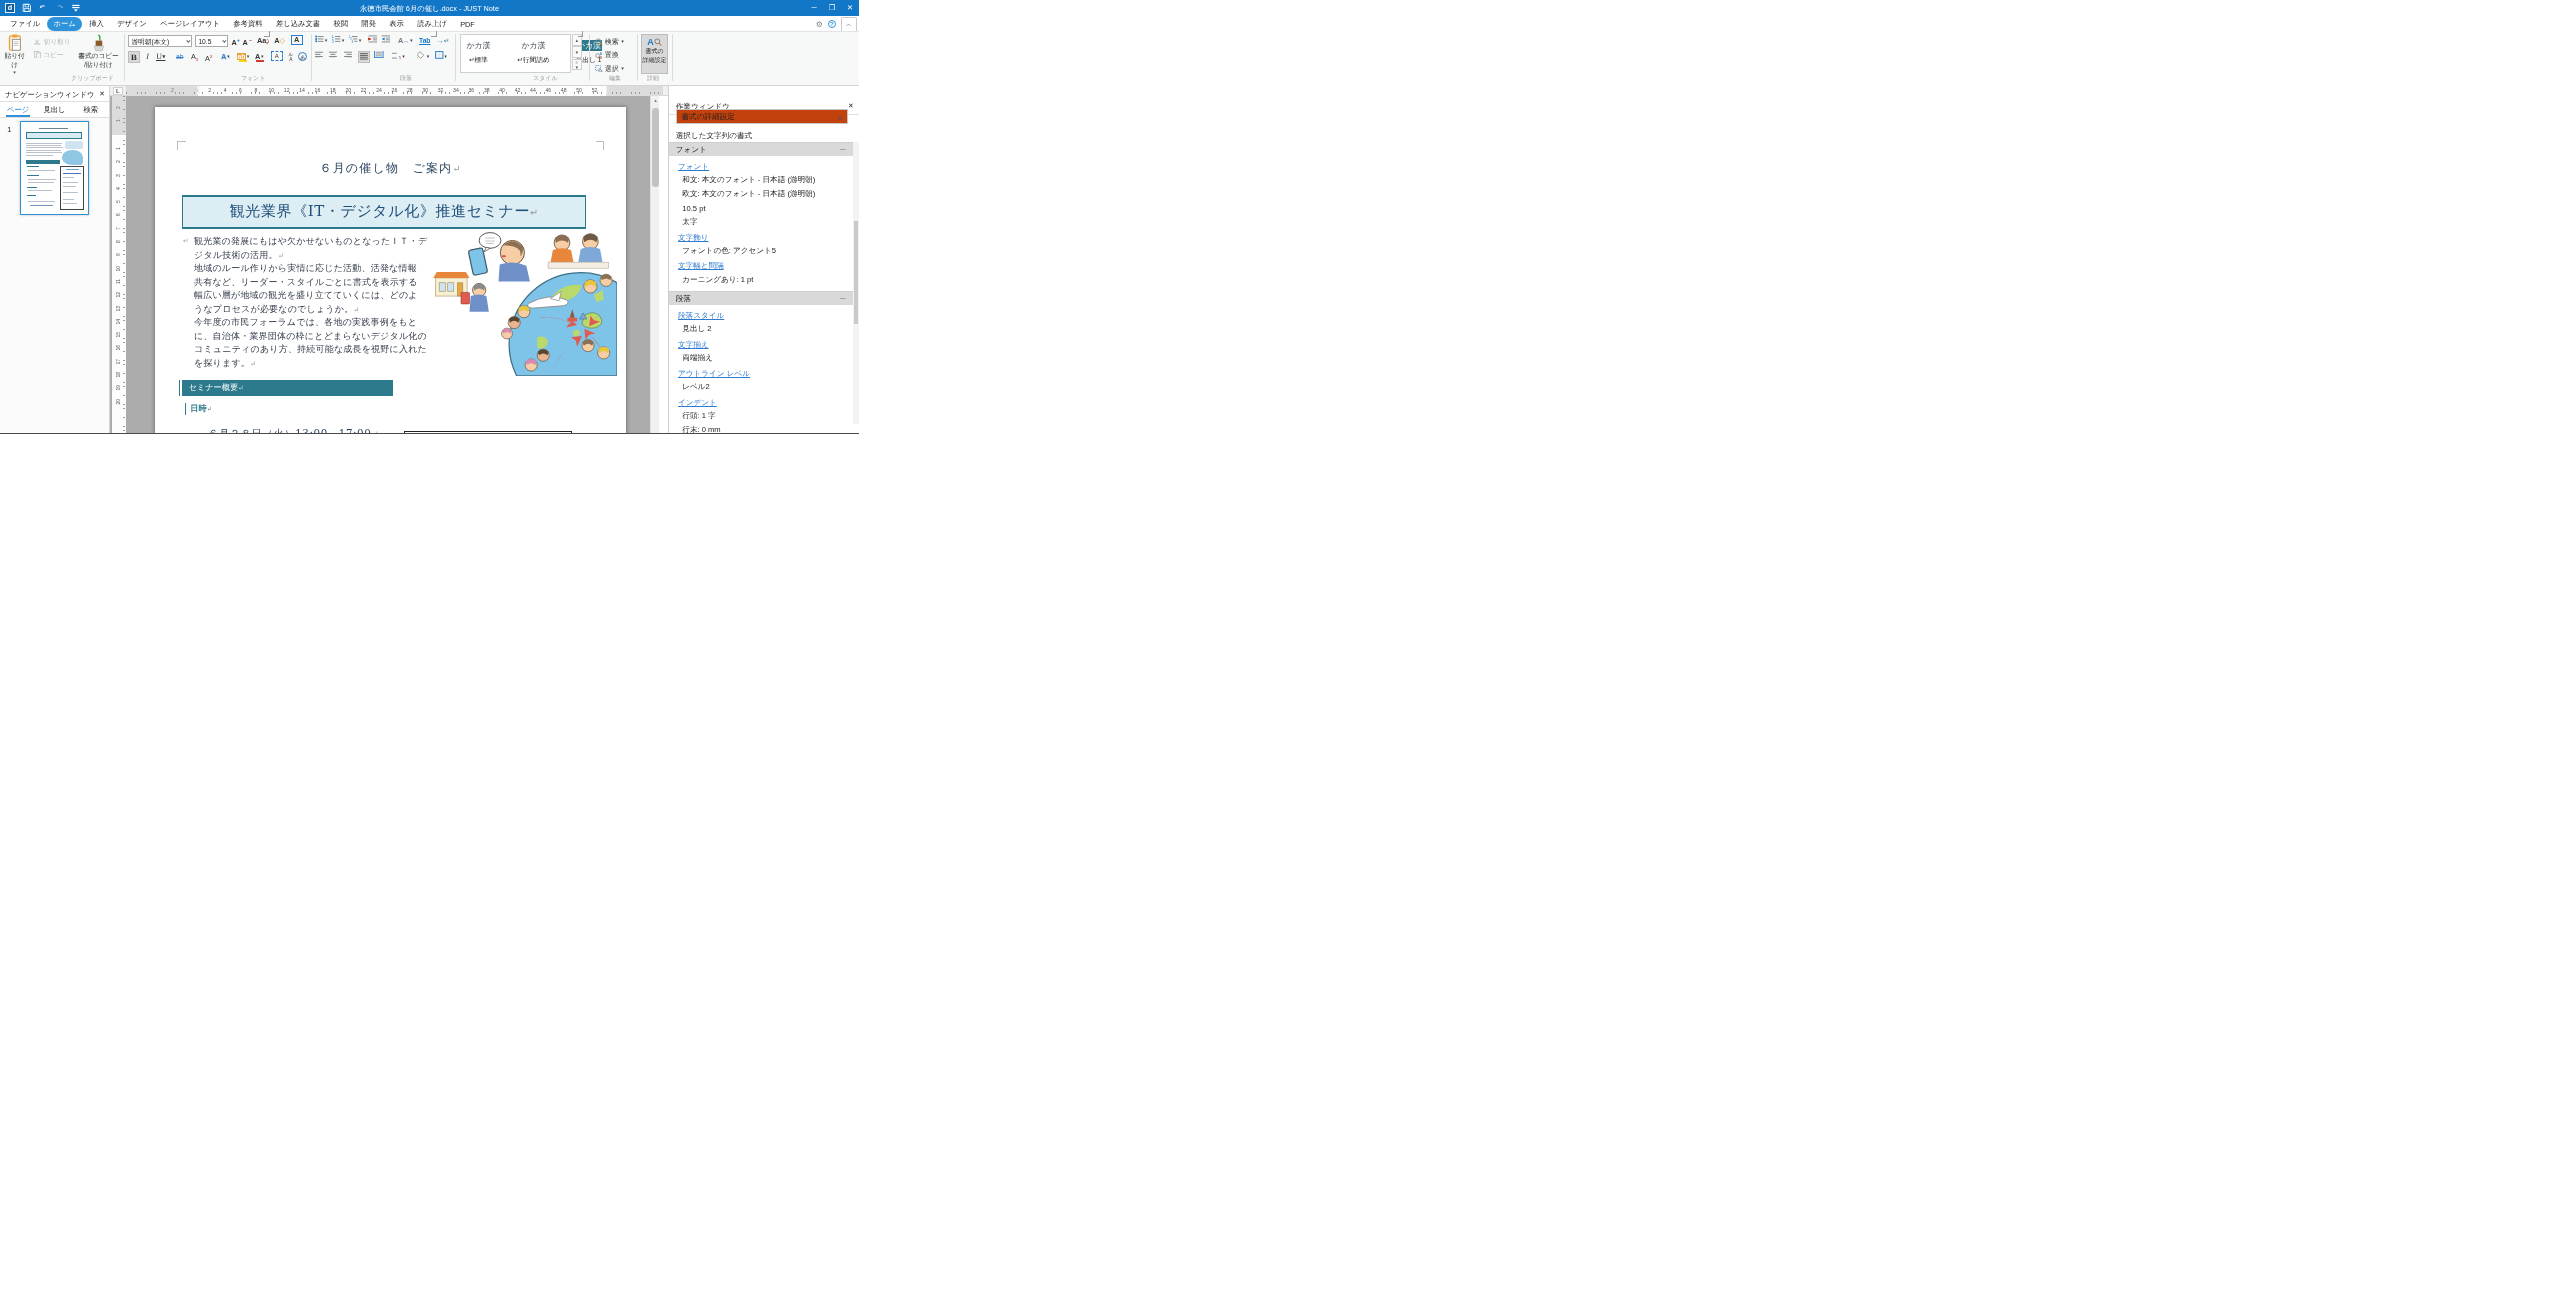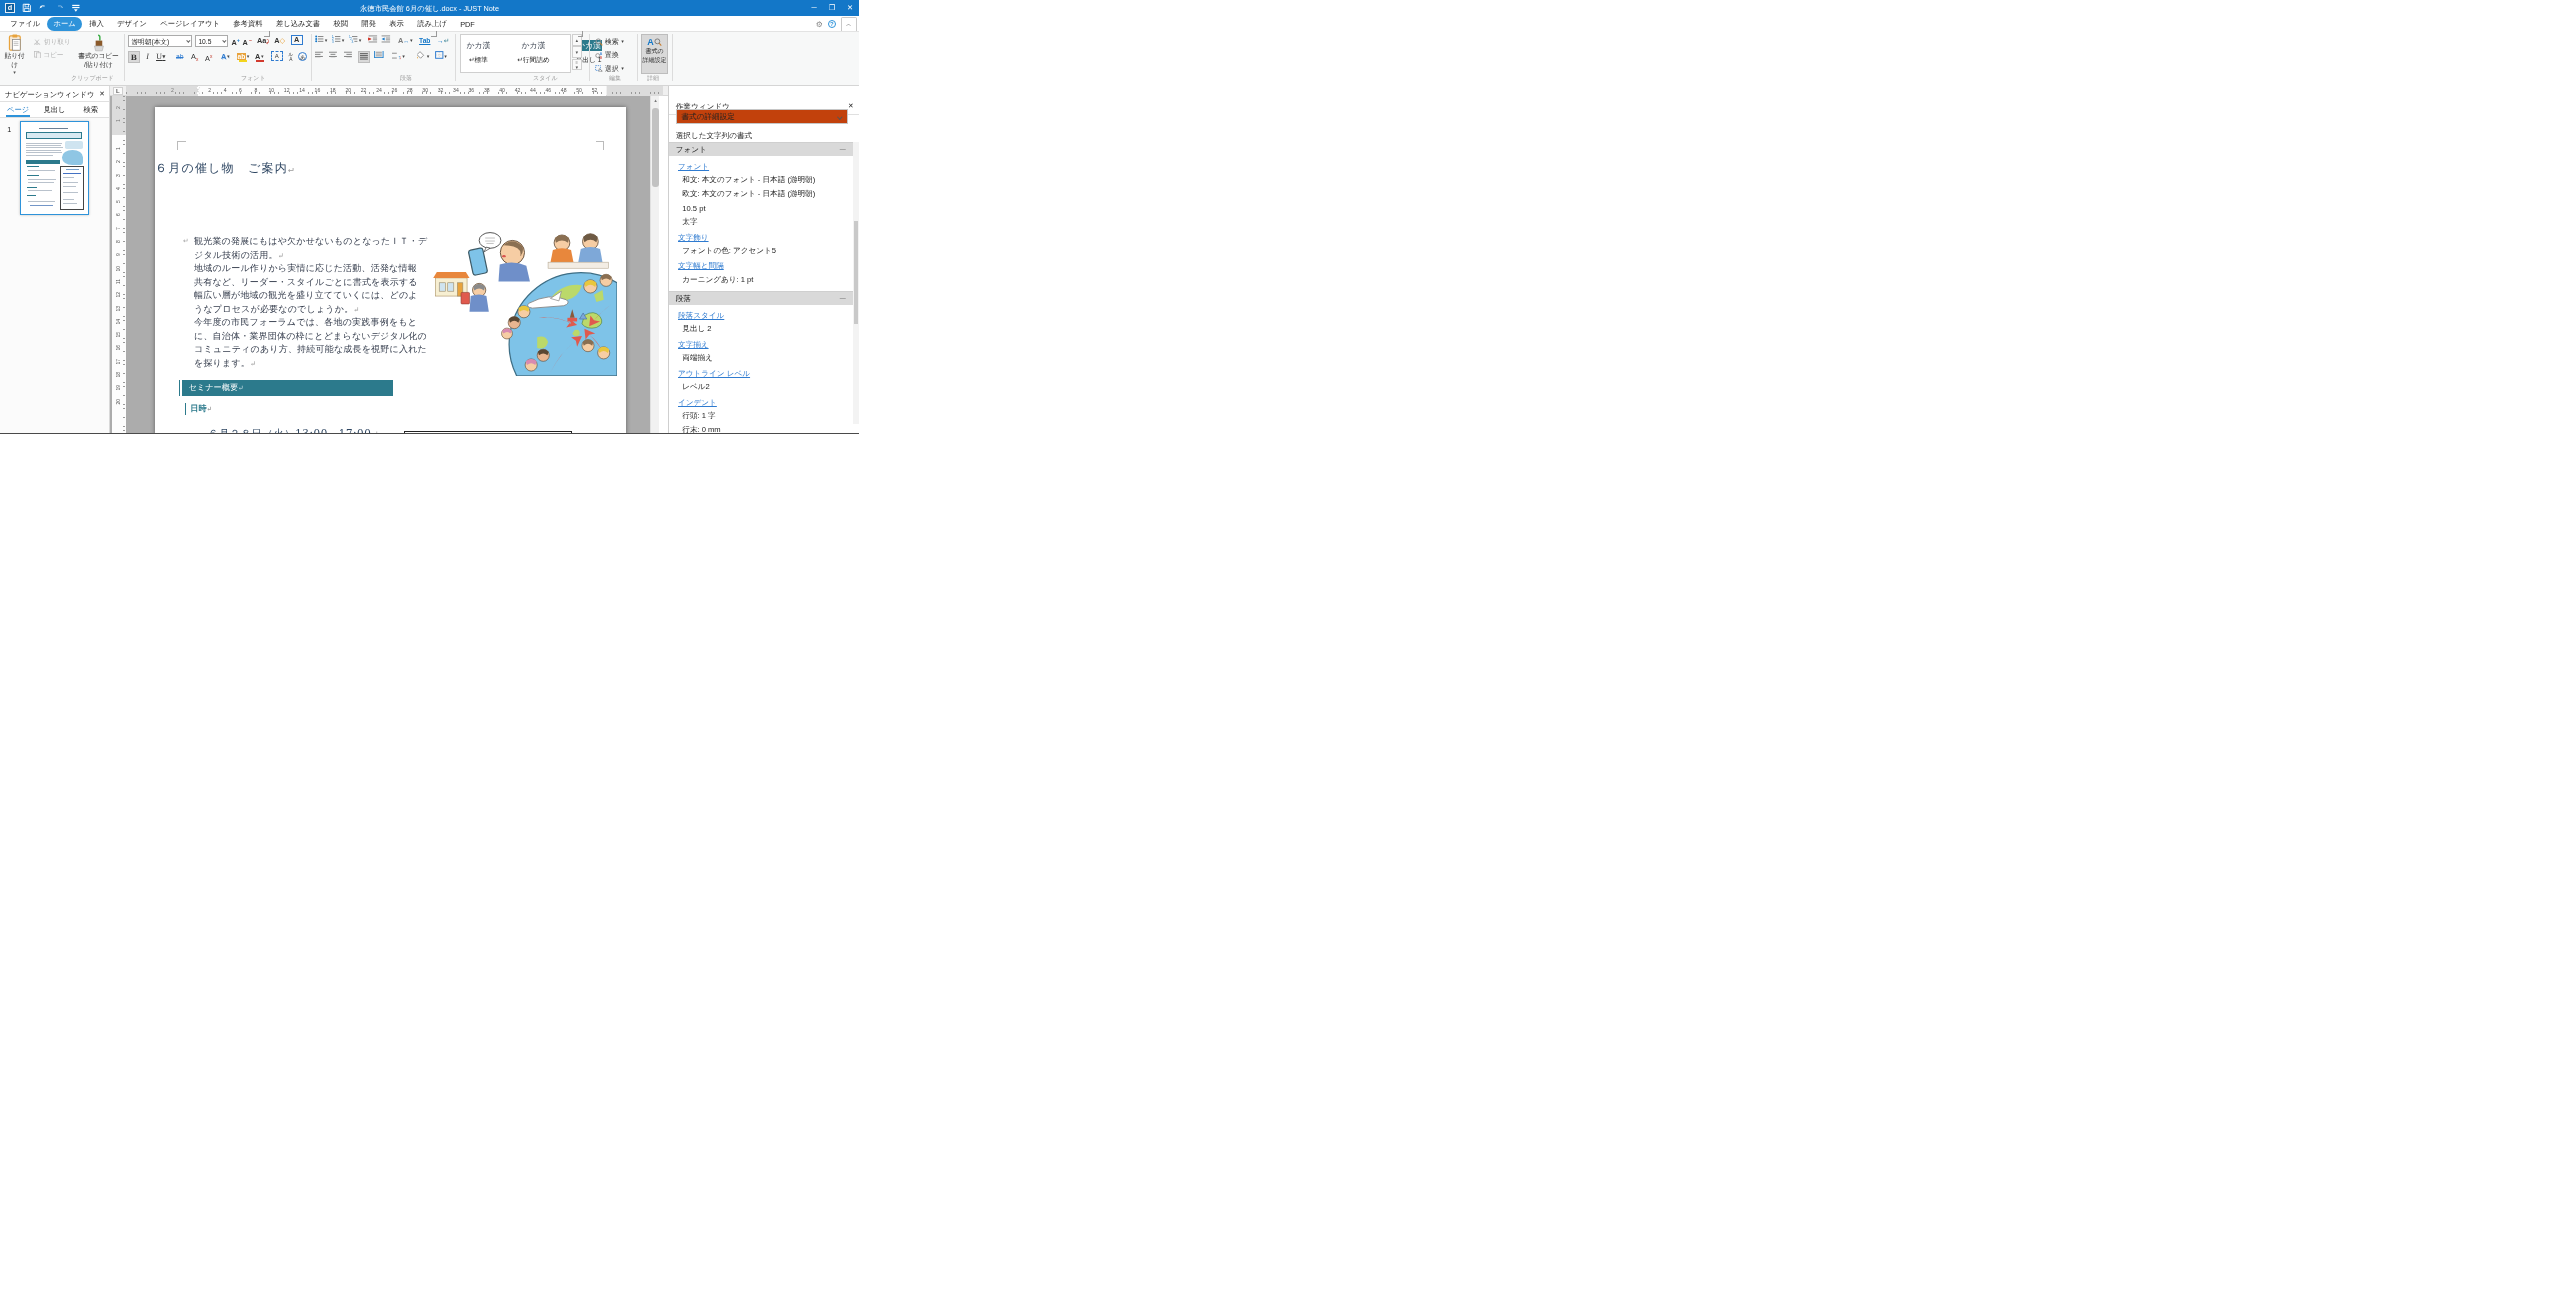--- a/index.html
+++ b/index.html
@@ -80,21 +80,21 @@
   .vr-n { height:13.3px; text-align:center; font-size:5.1px; color:#555; transform:rotate(-90deg); line-height:13.3px; }
   .vr-ticks { position:absolute; top:0; bottom:0; right:0.6px; width:2.4px; background:repeating-linear-gradient(to bottom,#999 0 0.6px,transparent 0.6px 4.4px); }
   #docscroll { position:absolute; right:0; top:0; width:9px; height:339px; background:#f1f1f1; border-left:0.6px solid #e0e0e0; }
   #docscroll .thumbbar { position:absolute; left:1.2px; top:12px; width:6.7px; height:79px; background:#c2c2c2; border-radius:3px; }
   #docscroll .sarrow { position:absolute; left:0; width:9px; height:9px; font-size:4.2px; color:#777; text-align:center; line-height:9px; }
 
   #page { position:absolute; left:45px; top:11px; width:471px; height:328px; background:#fff; box-shadow:0 0 4.2px rgba(0,0,0,.45); }
   .cropmark { position:absolute; width:8.5px; height:8.5px; border-color:#bbb; }
   .doc-serif { font-family:"DejaVu Serif","Liberation Serif",serif; }
   .ret { color:#9a9a9a; font-size:.8em; }
-  #doc-heading { position:absolute; left:0; width:100%; top:53px; font-size:12px; color:#2E4662; letter-spacing:1.2px;font-family:Liberation Mono, monospace; }
+  #doc-heading { position:absolute; left:0; width:100%; top:53px; text-align:center; font-size:12px; color:#2E4662; letter-spacing:1.2px; }
   #title-box { position:absolute; left:27px; top:88px; width:404px; height:34px; background:#DCEDF4; border-top:2.4px double #2C7A8C; border-bottom:2.4px double #2C7A8C; border-left:0.6px solid #2C7A8C; border-right:0.6px solid #2C7A8C; text-align:center; }
   #title-box .tb-text { font-size:15px; color:#1F4E79; line-height:29px; letter-spacing:0.6px; }
   #stray-pilcrow { position:absolute; left:28px; top:130px; color:#9a9a9a; font-size:6.7px; }
   #body-text { position:absolute; left:39px; top:128px; width:241px; }
   .bl { font-size:9px; color:#343c4c; line-height:12.5px; white-space:nowrap; letter-spacing:0.2px; }
   #illustration { position:absolute; left:277px; top:120px; width:185px; height:149px; }
   #seminar-banner { position:absolute; left:27px; top:273px; width:211px; height:15.7px; background:#2C7A8C; border-left:1.8px double #2C7A8C; }
   #seminar-banner .sb-text { color:#fff; font-size:8.2px; line-height:15px; padding-left:5.4px; }
   #seminar-banner::before { content:""; position:absolute; left:-3.6px; top:0; height:100%; width:0.9px; background:#2C7A8C; }
   #nichiji { position:absolute; left:30px; top:296px; border-left:1.8px solid #2C7A8C; padding-left:4.2px; font-size:8.2px; color:#2C7A8C; font-weight:bold; height:11.5px; line-height:10.3px; }
@@ -595,20 +595,23 @@
   </div>
 
   <div id="page">
     <div class="cropmark" style="left:22px; top:34px; border-left:0.6px solid #bbb; border-top:0.6px solid #bbb;"></div>
     <div class="cropmark" style="right:22px; top:34px; border-right:0.6px solid #bbb; border-top:0.6px solid #bbb;"></div>
 
     <div id="doc-heading" class="doc-serif">
       <span>６月の催し物　ご案内</span><span class="ret">↵</span>
     </div>
 
+    <div id="title-box">
+      <span class="tb-text doc-serif">観光業界《IT・デジタル化》推進セミナー</span><span class="ret" style="font-size:9.7px;">↵</span>
+    </div>
 
     <div id="stray-pilcrow">↵</div>
 
     <div id="body-text" class="doc-serif">
         <div class="bl"><span>観光業の発展にもはや欠かせないものとなったＩＴ・デ</span><span class="ret"></span></div>
         <div class="bl"><span>ジタル技術の活用。</span><span class="ret">↵</span></div>
         <div class="bl"><span>地域のルール作りから実情に応じた活動、活発な情報</span><span class="ret"></span></div>
         <div class="bl"><span>共有など、リーダー・スタイルごとに書式を表示する</span><span class="ret"></span></div>
         <div class="bl"><span>幅広い層が地域の観光を盛り立てていくには、どのよ</span><span class="ret"></span></div>
         <div class="bl"><span>うなプロセスが必要なのでしょうか。</span><span class="ret">↵</span></div>

